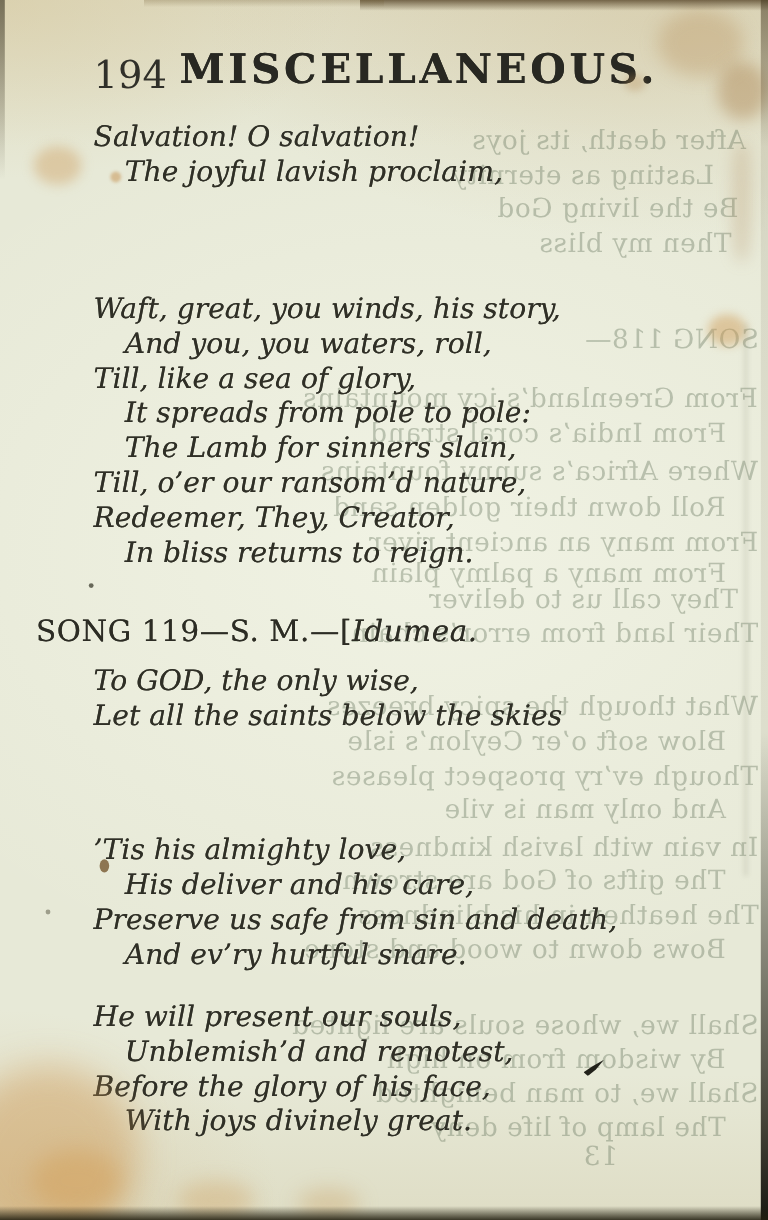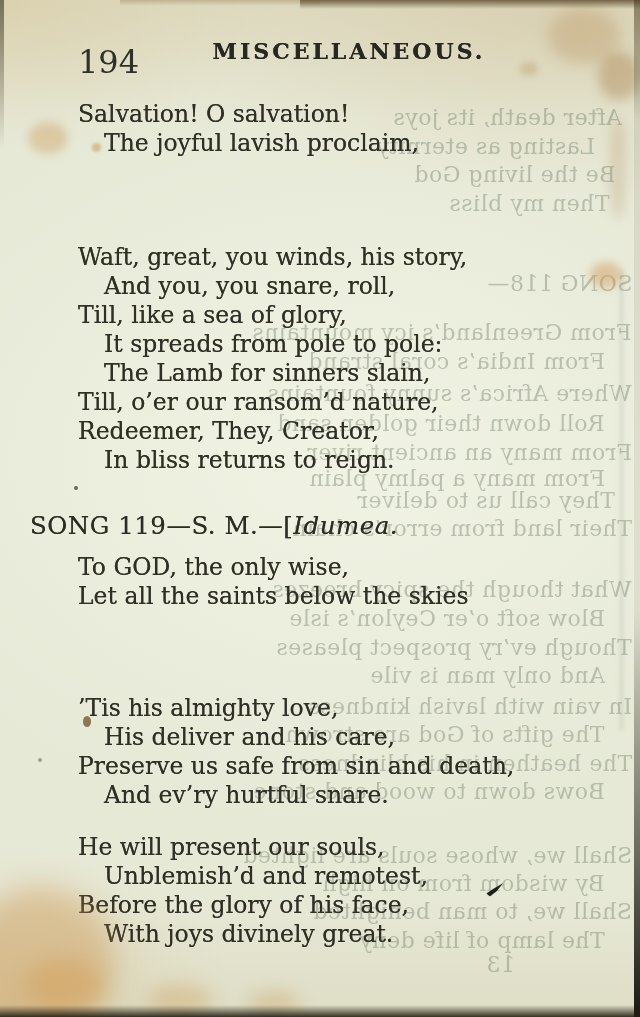--- a/index.html
+++ b/index.html
@@ -22,27 +22,27 @@
     font-size:22px;color:rgba(100,116,92,.38);
     transform:scaleX(-1);filter:blur(.6px);
     letter-spacing:.5px;
   }
   
   .header-row{position:absolute;top:38px;left:0;width:100%;height:34px;}
   .pagenum{position:absolute;left:78px;top:5px;font-size:32px;color:#30302a;}
   .running-head{
     position:absolute;left:0;top:0;width:100%;text-align:center;
     padding-left:58px;box-sizing:border-box;
-    font-size:22px;font-weight:bold;letter-spacing:3px;color:#282822;
+    font-size:34px;font-weight:bold;letter-spacing:3px;color:#282822;
     text-shadow:0 0 .5px rgba(40,40,32,.9);
   }
   .stanza{position:absolute;left:78px;width:520px;}
   .line{
     font-size:23.5px;line-height:29px;white-space:nowrap;
-    color:#2f2f26;text-shadow:0 0 .4px rgba(46,46,38,.8);
+    color:#2f2f26;text-shadow:0 0 .4px rgba(46,46,38,.8);font-style:italic;
   }
   .line.indent{padding-left:26px;}
   .song-heading{
     position:absolute;top:511px;left:0;width:100%;text-align:left;
     padding-left:30px;box-sizing:border-box;
     font-size:24.5px;color:#2c2c24;letter-spacing:.5px;
     text-shadow:0 0 .4px rgba(46,46,38,.8);
   }
   .song-heading .tune{font-style:italic;}
   
@@ -113,21 +113,21 @@
     <span class="pagenum">194</span>
     <div class="running-head">MISCELLANEOUS.</div>
   </div>
 
   <div class="stanza" style="top:100px">
       <div class="line">Salvation! O salvation!</div>
       <div class="line indent">The joyful lavish proclaim,</div>
     </div>
   <div class="stanza" style="top:243px">
       <div class="line">Waft, great, you winds, his story,</div>
-      <div class="line indent">And you, you snare, roll,</div>
+      <div class="line indent">And you, you waters, roll,</div>
       <div class="line">Till, like a sea of glory,</div>
       <div class="line indent">It spreads from pole to pole:</div>
       <div class="line indent">The Lamb for sinners slain,</div>
       <div class="line">Till, o’er our ransom’d nature,</div>
       <div class="line">Redeemer, They, Creator,</div>
       <div class="line indent">In bliss returns to reign.</div>
     </div>
 
   <div class="song-heading">
     <span>SONG 119—S. M.—[</span><span class="tune">Idumea.</span>

